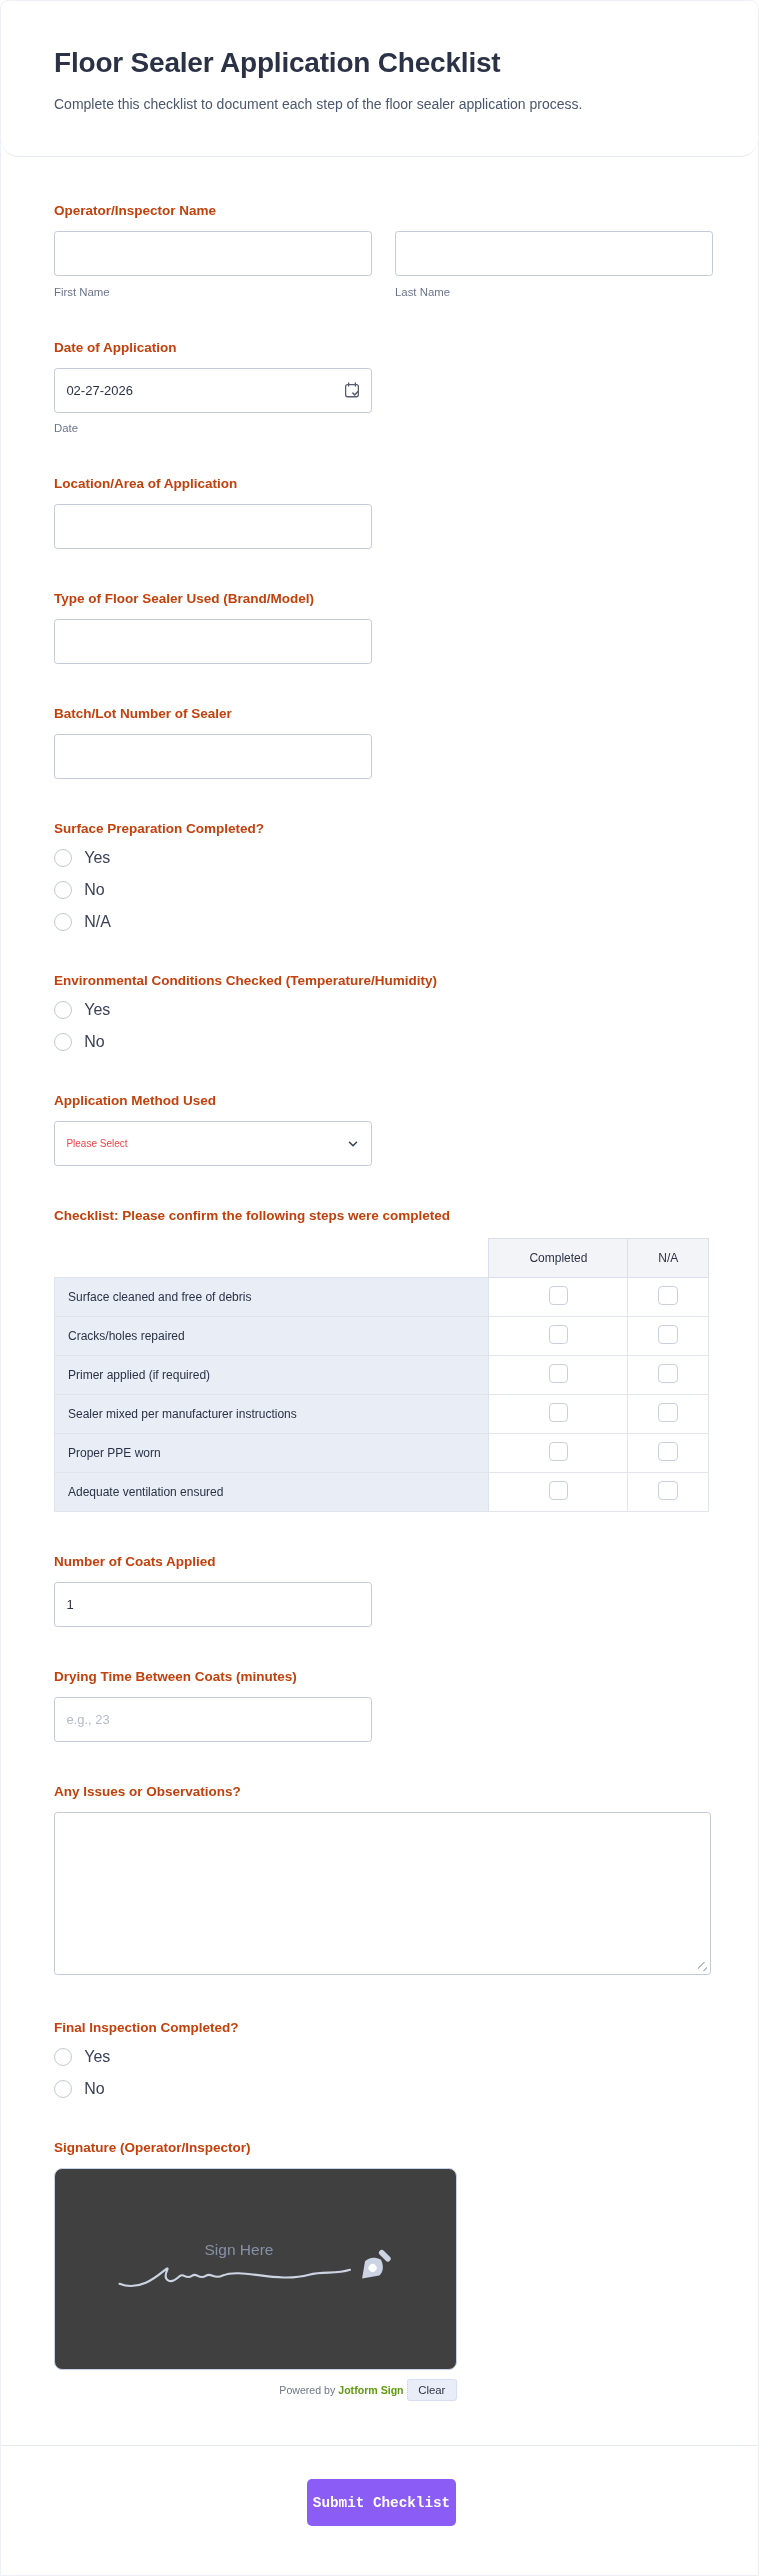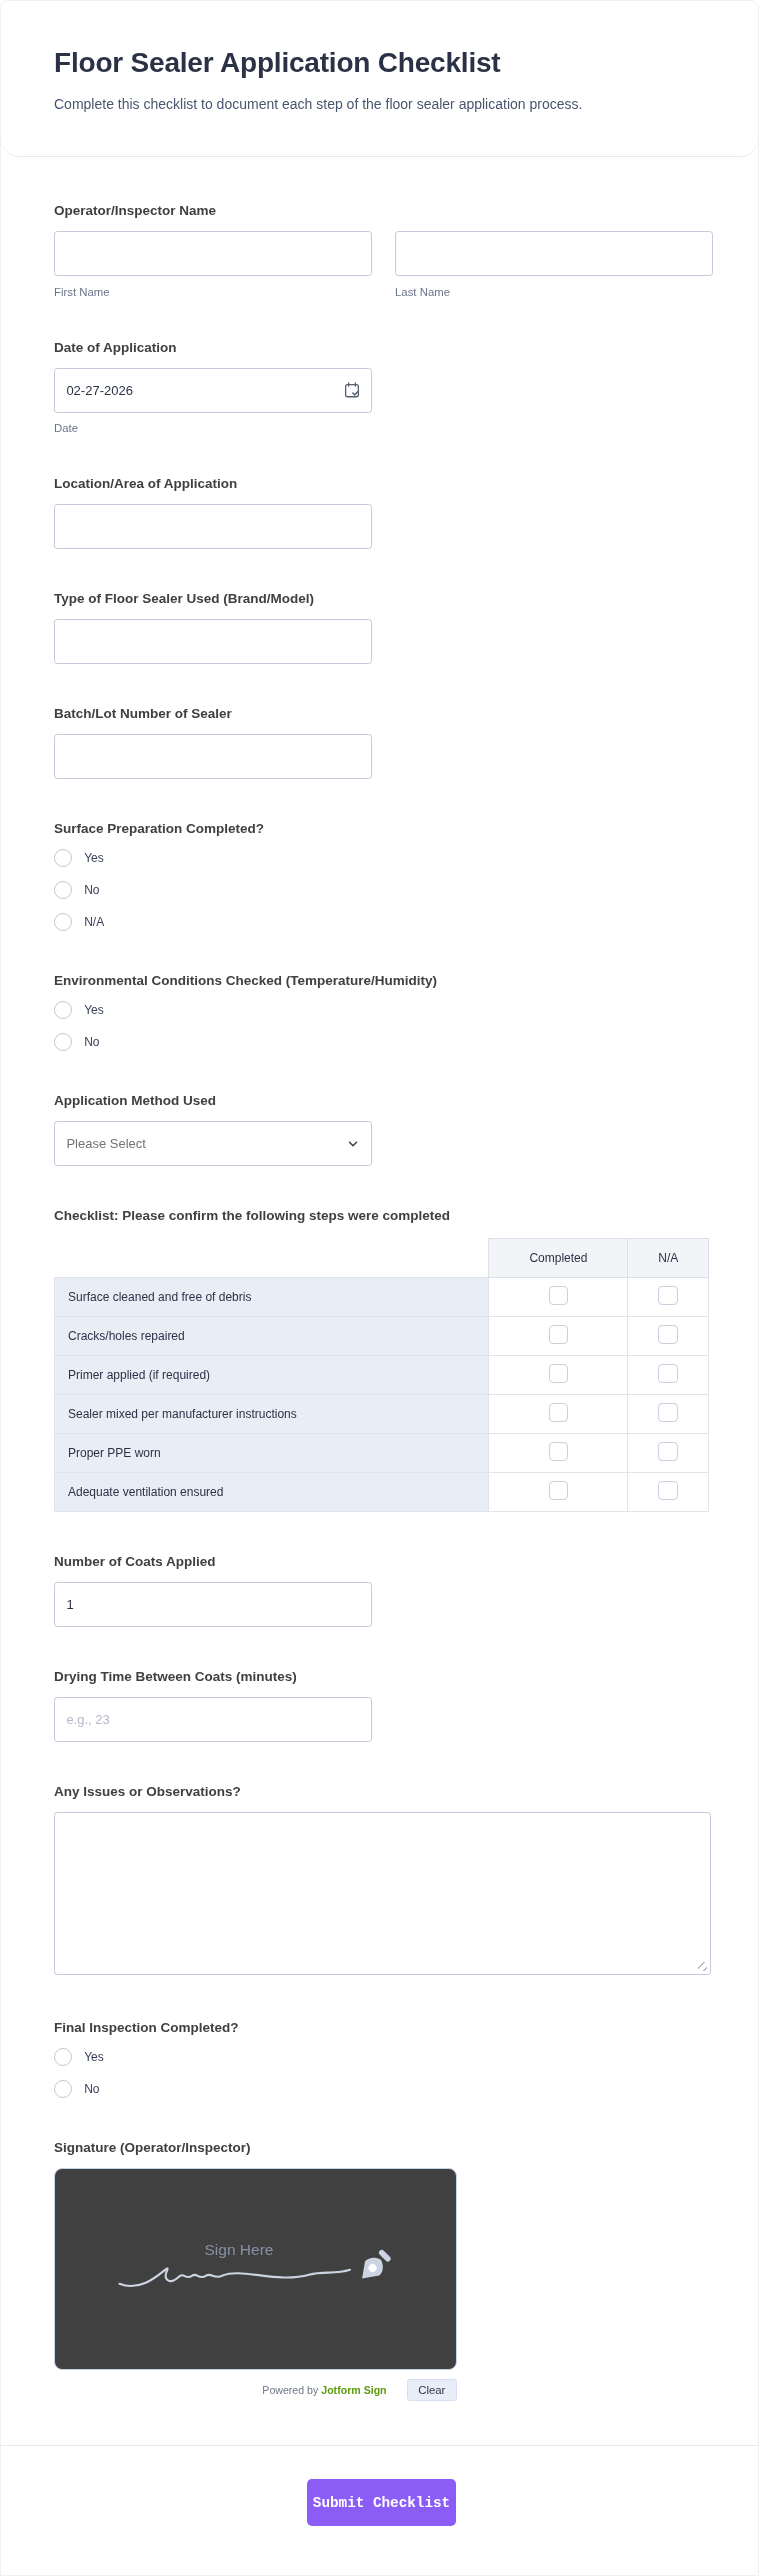--- a/index.html
+++ b/index.html
@@ -16,21 +16,21 @@
     border: 0.8px solid #eef0f5;
     border-radius: 8.2px 8.2px 0 0;
   }
   
   .form-header { padding: 46px 53px 38px 53px; border-bottom: 0.8px solid #e6e9f0; border-radius: 18px; }
   .form-title { font-size: 28px; font-weight: bold; color: #2b3245; letter-spacing: -0.2px; margin-bottom: 13px; }
   .form-subtitle { font-size: 14px; color: #4a566e; line-height: 1.85; max-width: 572px; }
   
   .form-body { padding: 46px 49px 0 53px; }
   .q { margin-bottom: 42px; }
-  .q-label { font-size: 13.5px; font-weight: bold; color: #404040; margin-bottom: 13px; }
+  .q-label { font-size: 13.5px; font-weight: bold; color: #c2410c; margin-bottom: 13px; }
   .text-input {
     width: 318px; height: 45px;
     border: 0.8px solid #c3cad8; border-radius: 3.3px;
     padding: 0 11.4px; font-size: 13px; color: #2b3245;
     font-family: "Liberation Sans", sans-serif;
     background: #fff; outline: none;
   }
   .text-input::placeholder { color: #b3bac8; }
   .sublabel { margin-top: 9.8px; font-size: 11.4px; color: #6b748c; }
   .name-row { display: flex; gap: 23px; }
@@ -39,30 +39,30 @@
   .date-wrap { position: relative; width: 318px; }
   .date-wrap .text-input { width: 100%; padding-right: 16px; }
   .date-icon { position: absolute; right: 10.6px; top: 13px; width: 18px; height: 18px; }
   
   .select-box {
     width: 318px; height: 45px;
     border: 0.8px solid #c3cad8; border-radius: 3.3px;
     display: flex; align-items: center; justify-content: space-between;
     padding: 0 11.4px; cursor: pointer; background: #fff;
   }
-  .select-placeholder { font-size: 13px; color: #737373; }
+  .select-placeholder { font-size: 10px; color: #ef4444; }
   
   .radio-group { margin-top: 1.6px; }
   .radio-option { display: flex; align-items: center; margin-bottom: 14px; cursor: pointer; }
   .radio-option:last-child { margin-bottom: 0; }
   .radio-circle {
     width: 18px; height: 18px; border: 0.8px solid #c3c9d6; border-radius: 50%;
     margin-right: 12.2px; background: #fff; flex: 0 0 auto;
   }
-  .radio-text { font-size: 12px; color: #39415a; }
+  .radio-text { font-size: 16px; color: #39415a; }
   
   .matrix { border-collapse: collapse; margin-top: 14.7px; table-layout: fixed; }
   .matrix td, .matrix th { height: 39px; }
   .matrix .corner { border: none; background: transparent; width: 443px; }
   .matrix th.colhead {
     background: #f3f4f7; border: 0.8px solid #dcdfe9;
     font-size: 12px; font-weight: normal; color: #2b3245; text-align: center;
   }
   .matrix th.col-completed { width: 141px; }
   .matrix th.col-na { width: 82px; }
@@ -88,21 +88,21 @@
     background: repeating-linear-gradient(315deg, transparent 0 2px, #b4bccb 2px 3.3px, transparent 3.3px 5.3px);
   }
   
   .sig-box {
     width: 403px; height: 202px;
     border: 0.8px solid #c7d3e8; border-radius: 8.2px; background: #404040;
     display: flex; align-items: center; justify-content: center; flex-direction: column;
   }
   .sig-inner { display: flex; flex-direction: column; align-items: center; }
   .sign-here { font-size: 15.5px; color: #8690a6; margin-left: -33px; margin-bottom: -13px; }
-  .sig-footer { width: 403px; display: flex; justify-content: flex-end; align-items: center; gap: 20px; margin-top: 9px; }
+  .sig-footer { width: 403px; display: flex; justify-content: flex-end; align-items: center; gap: 3px; margin-top: 9px; }
   .powered { font-size: 10.6px; color: #6e7787; }
   .powered b { color: #5e9b0e; }
   .clear-chip {
     padding: 4.1px 10.6px; background: #e9edf8; border: 0.8px dotted #c4cee8;
     border-radius: 3.3px; font-size: 11.4px; color: #2e3544; cursor: pointer;
   }
   
   .footer-divider { border-top: 0.8px solid #e6e9f0; margin: 44px -49px 0 -53px; }
   .submit-row { display: flex; justify-content: center; padding: 33px 0 42px 0; }
   .submit-btn {

